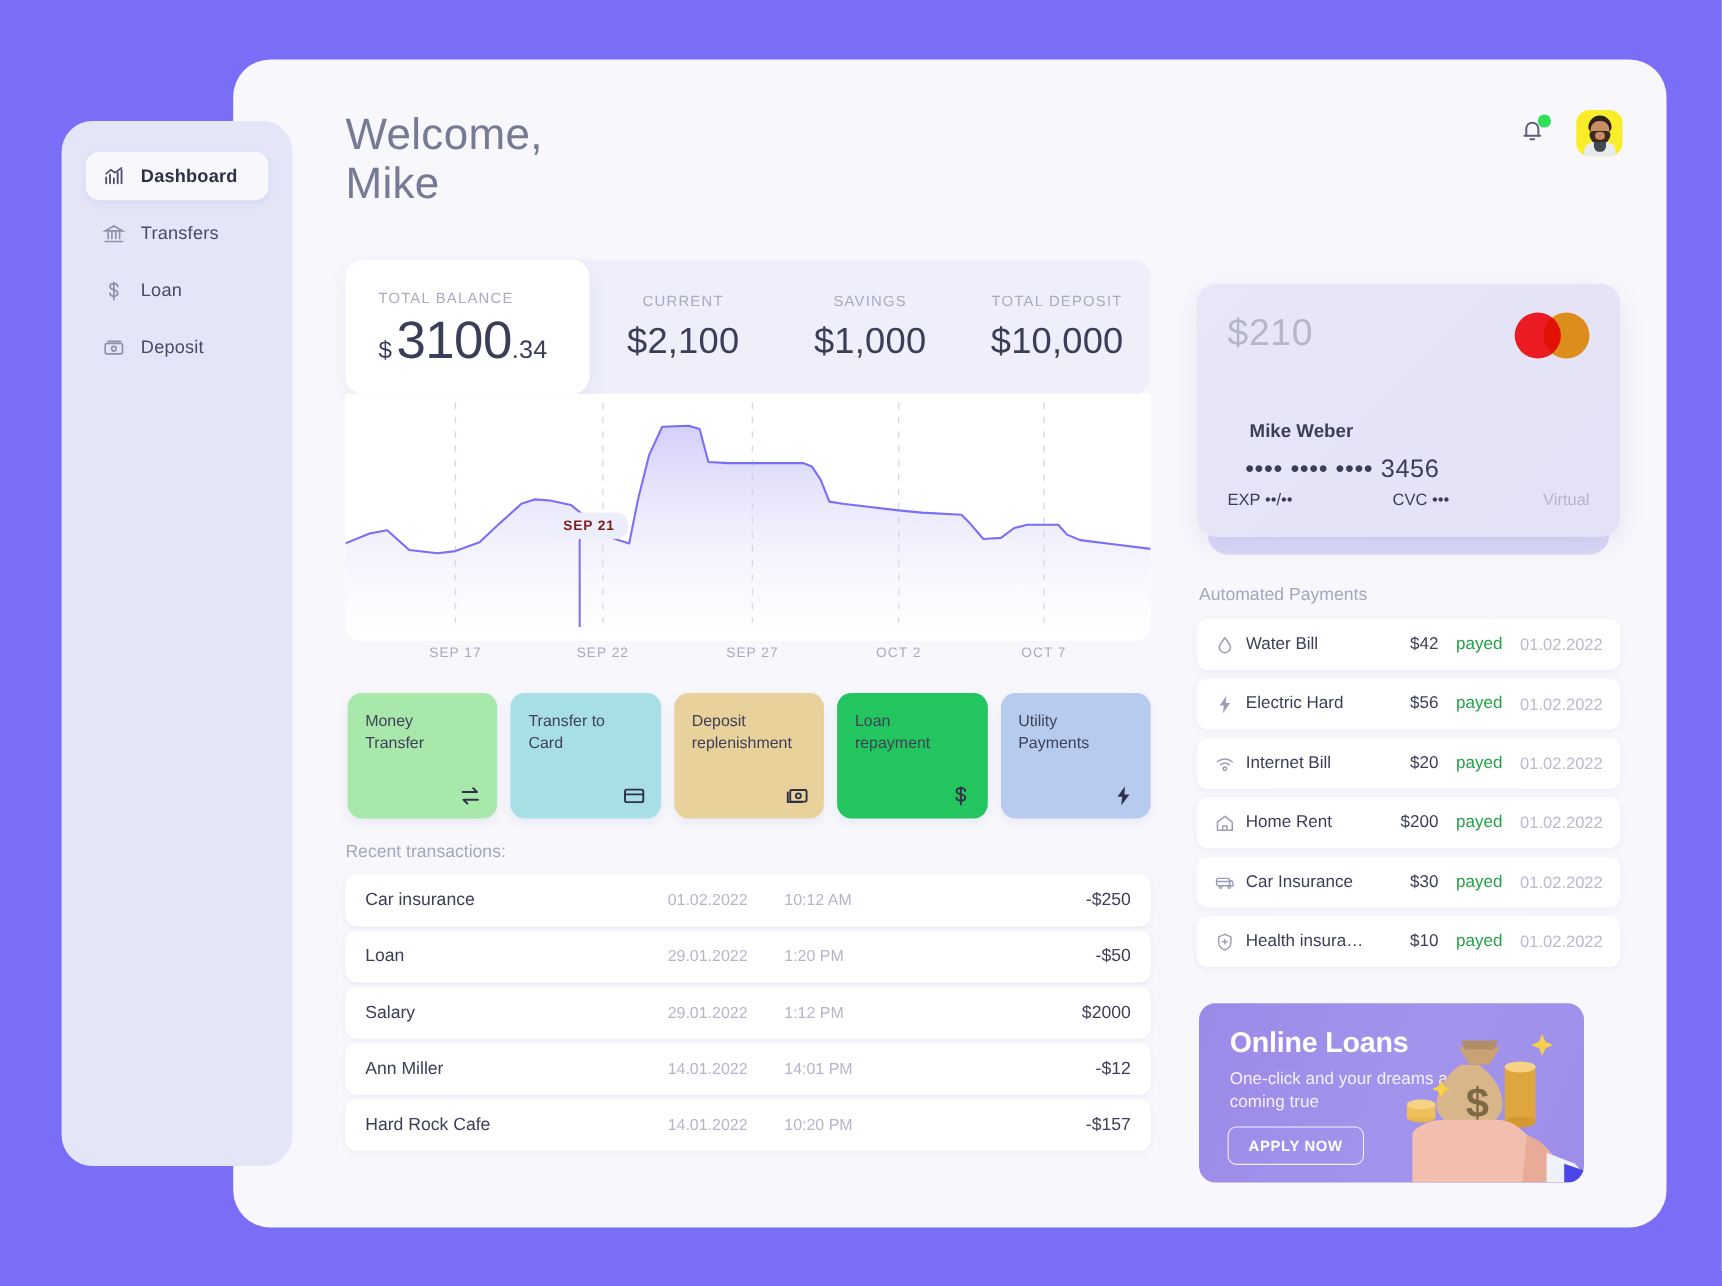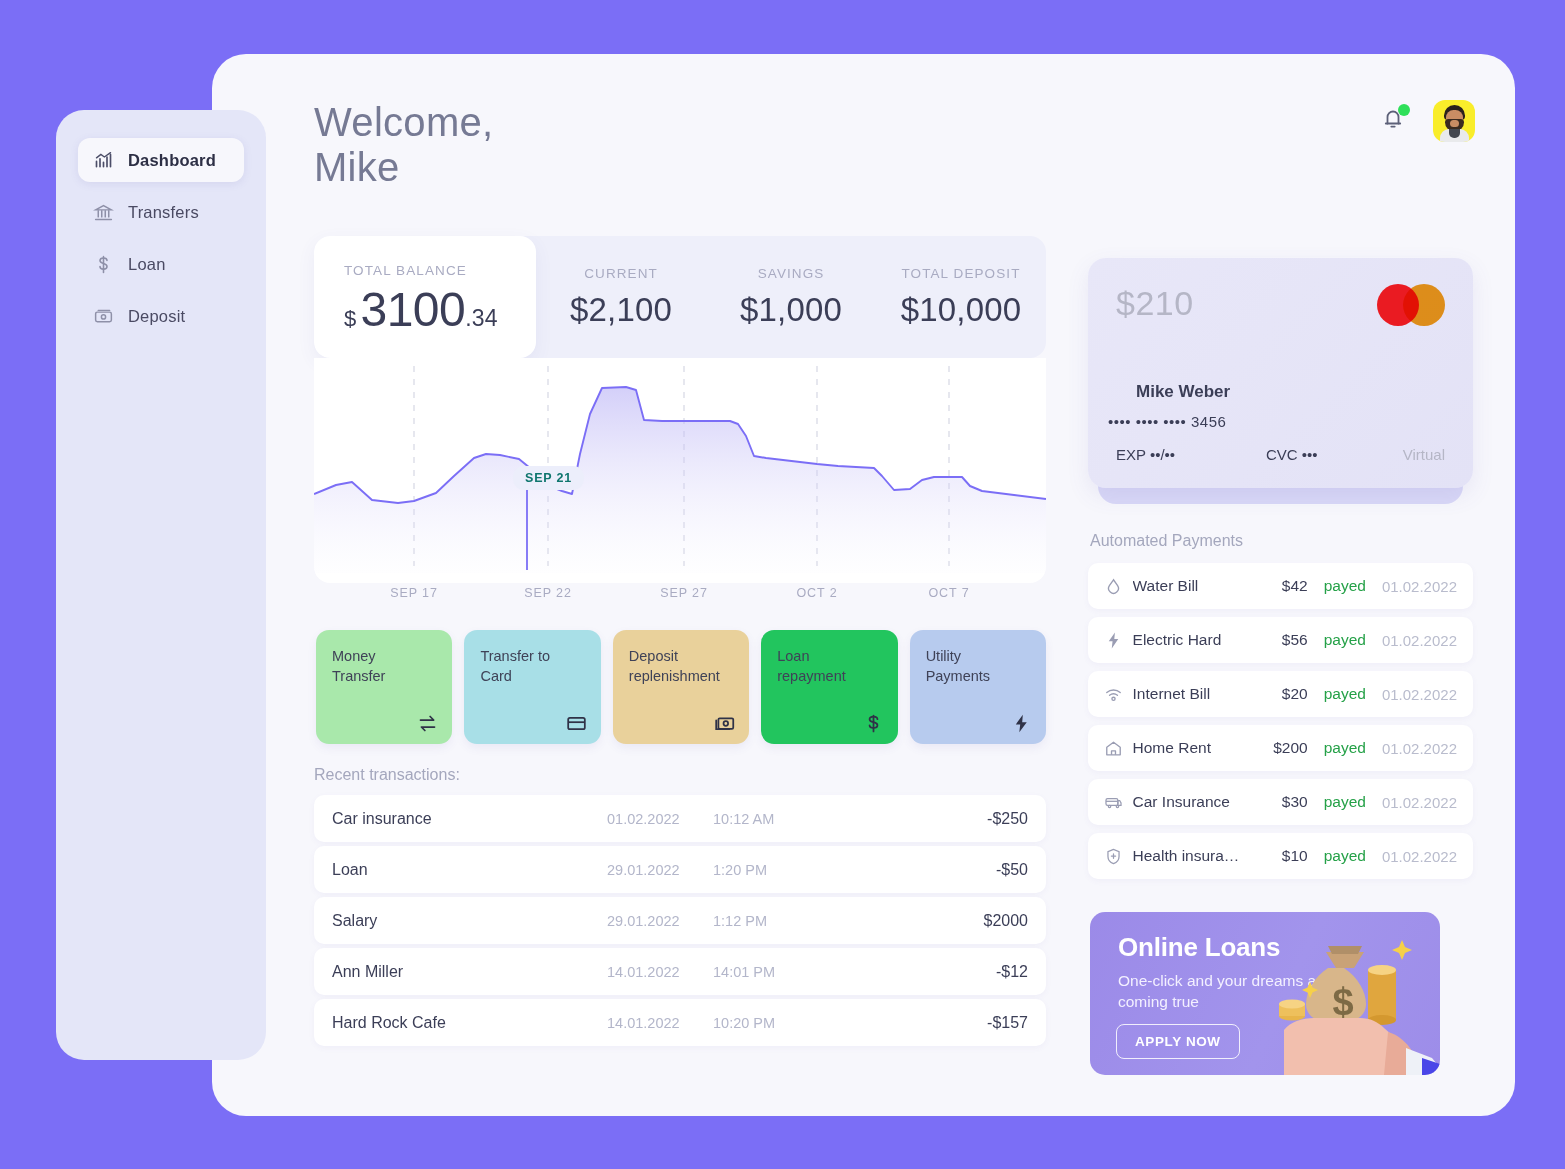--- a/index.html
+++ b/index.html
@@ -95,24 +95,24 @@
     width: 732px; height: 225px;
     background: #ffffff; border-radius: 0 0 16px 16px;
   }
   .chart-card svg { display: block; width: 732px; height: 215px; }
   .chart-axis {
     position: absolute; left: 314px; top: 586px; width: 732px;
     display: flex; font-size: 12.5px; letter-spacing: .9px; color: #a9abc2;
   }
   .chart-axis span { position: absolute; transform: translateX(-50%); }
   .tooltip {
-    position: absolute; left: 513px; top: 466px;
+    position: absolute; left: 500px; top: 466px;
     background: #eceefb; border-radius: 11px;
     padding: 5px 12px; font-size: 12.5px; letter-spacing: .8px;
-    color: #0f766e; font-weight: bold;
+    color: #7f1d1d; font-weight: bold;
   }
 
   
   .actions {
     position: absolute; left: 316px; top: 630px;
     width: 730px; display: flex; gap: 12px;
   }
   .act-card {
     flex: 1; height: 114px; border-radius: 13px;
     padding: 16px 28px 12px 16px; position: relative; cursor: pointer;
@@ -153,21 +153,21 @@
     background: linear-gradient(135deg, #e8e7f8 0%, #e3e2f6 100%);
     border-radius: 18px; padding: 26px 28px; z-index: 2;
     box-shadow: 0 8px 22px rgba(100,90,180,.10);
   }
   .cc-amount { font-size: 34px; color: #b5b6c6; letter-spacing: .5px; }
   .cc-logo { position: absolute; right: 28px; top: 26px; width: 68px; height: 42px; }
   .cc-logo .c1, .cc-logo .c2 { position: absolute; top: 0; width: 42px; height: 42px; border-radius: 50%; }
   .cc-logo .c1 { left: 0; background: #ea1b22; }
   .cc-logo .c2 { right: 0; background: #f79e1b; mix-blend-mode: multiply; }
   .cc-name { position: absolute; left: 28px; top: 124px; font-size: 17px; font-weight: bold; color: #3b3e57; margin-left: 20px; }
-  .cc-num { position: absolute; left: 20px; top: 155px; font-size: 15px; color: #3b3e57; letter-spacing: .5px; }
+  .cc-num { position: absolute; left: 44px; top: 155px; font-size: 23px; color: #3b3e57; letter-spacing: .5px; }
   .cc-foot { position: absolute; left: 28px; right: 28px; top: 188px; display: flex; font-size: 15px; color: #3b3e57; }
   .cc-exp { width: 150px; }
   .cc-cvc { flex: 1; }
   .cc-virtual { color: #b5b6c6; }
 
   .ap-title {
     position: absolute; left: 1090px; top: 532px;
     font-size: 16px; color: #a4a7bd;
   }
   .ap-list { position: absolute; left: 1088px; top: 563px; width: 385px; }

